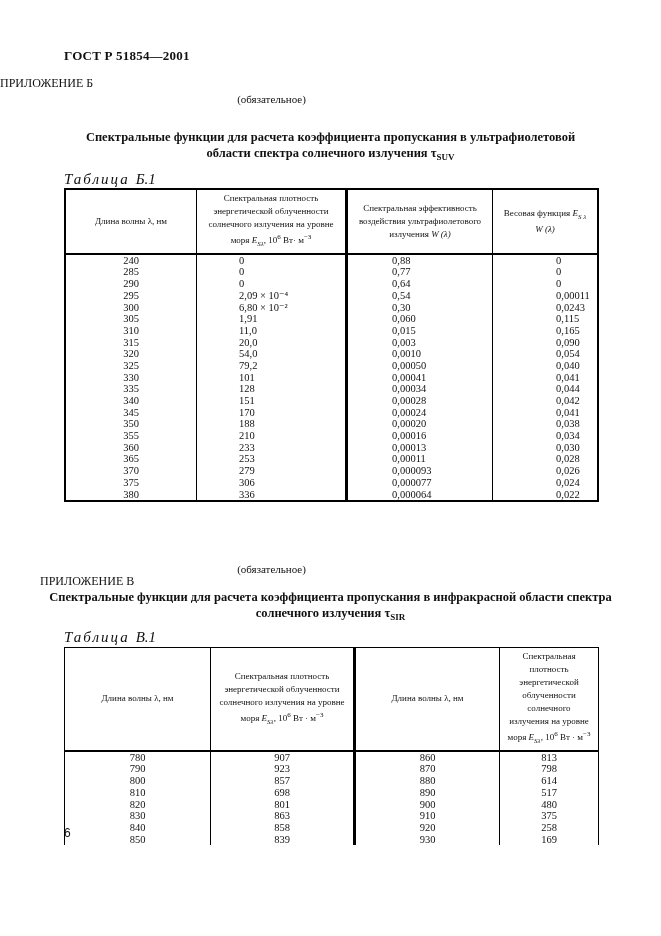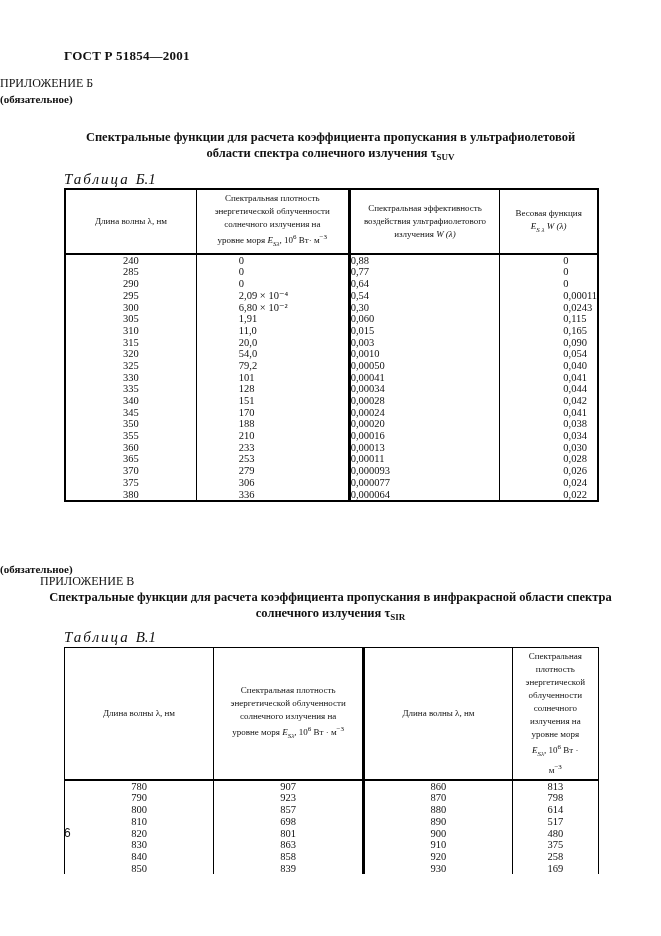--- a/index.html
+++ b/index.html
@@ -1,29 +1,29 @@
 <!DOCTYPE html>
 <html><head>
 <meta charset="utf-8">
 <style>
   html, body { margin: 0; padding: 0; background: #ffffff; }
   body { width: 661px; height: 936px; position: relative; overflow: hidden;
          font-family: "Liberation Serif", "DejaVu Serif", serif; color: #111; }
   .abs { position: absolute; }
   .doc-code { left: 64px; top: 48px; font-weight: bold; font-size: 13px; letter-spacing: 0.2px; }
   .appendix-title { left: 0; width: 661px; text-align: left; font-size: 12px; }
-  .appendix-sub { left: 0; width: 543px; text-align: left; font-size: 11px; font-weight: bold; }
+  .appendix-sub { left: 0; width: 543px; text-align: center; font-size: 11px; }
   .section-title { left: 60px; width: 541px; text-align: center; font-weight: bold; font-size: 12.5px; line-height: 16px; }
   .section-title sub { font-size: 9px; vertical-align: -3px; }
   .table-label { left: 64px; font-size: 15px; letter-spacing: 2px; font-style: italic; }
   .table-label span.num { letter-spacing: 0; margin-left: 6px; }
 
   table.gt { position: absolute; border-collapse: collapse; font-size: 10.5px; line-height: 11.7px; }
   table.gt th { font-weight: normal; font-size: 9px; line-height: 13px; text-align: center; vertical-align: middle;
-                padding: 2px 13px; border-bottom: 2px solid #000; }
+                padding: 2px 7px; border-bottom: 2px solid #000; }
   table.gt td { padding: 0; vertical-align: top; }
   table.gt .outer-l { border-left: 2px solid #000; }
   table.gt .outer-r { border-right: 2px solid #000; }
   table.gt .thin-r { border-right: 1px solid #000; }
   table.gt .thick-r { border-right: 3px solid #000; }
   .vals { padding-top: 3px; padding-bottom: 2px; }
   .vals div { height: 11.7px; white-space: nowrap; }
   .center div { text-align: center; }
   .left div { text-align: left; }
   sup { font-size: 7px; vertical-align: 4px; }
@@ -101,21 +101,21 @@
           <div>151</div>
           <div>170</div>
           <div>188</div>
           <div>210</div>
           <div>233</div>
           <div>253</div>
           <div>279</div>
           <div>306</div>
           <div>336</div>
         </td>
-      <td class="thin-r vals left" style="" id="b1-c3">
+      <td class="thin-r vals left" style="padding-left:44px;" id="b1-c3">
           <div>0,88</div>
           <div>0,77</div>
           <div>0,64</div>
           <div>0,54</div>
           <div>0,30</div>
           <div>0,060</div>
           <div>0,015</div>
           <div>0,003</div>
           <div>0,0010</div>
           <div>0,00050</div>

